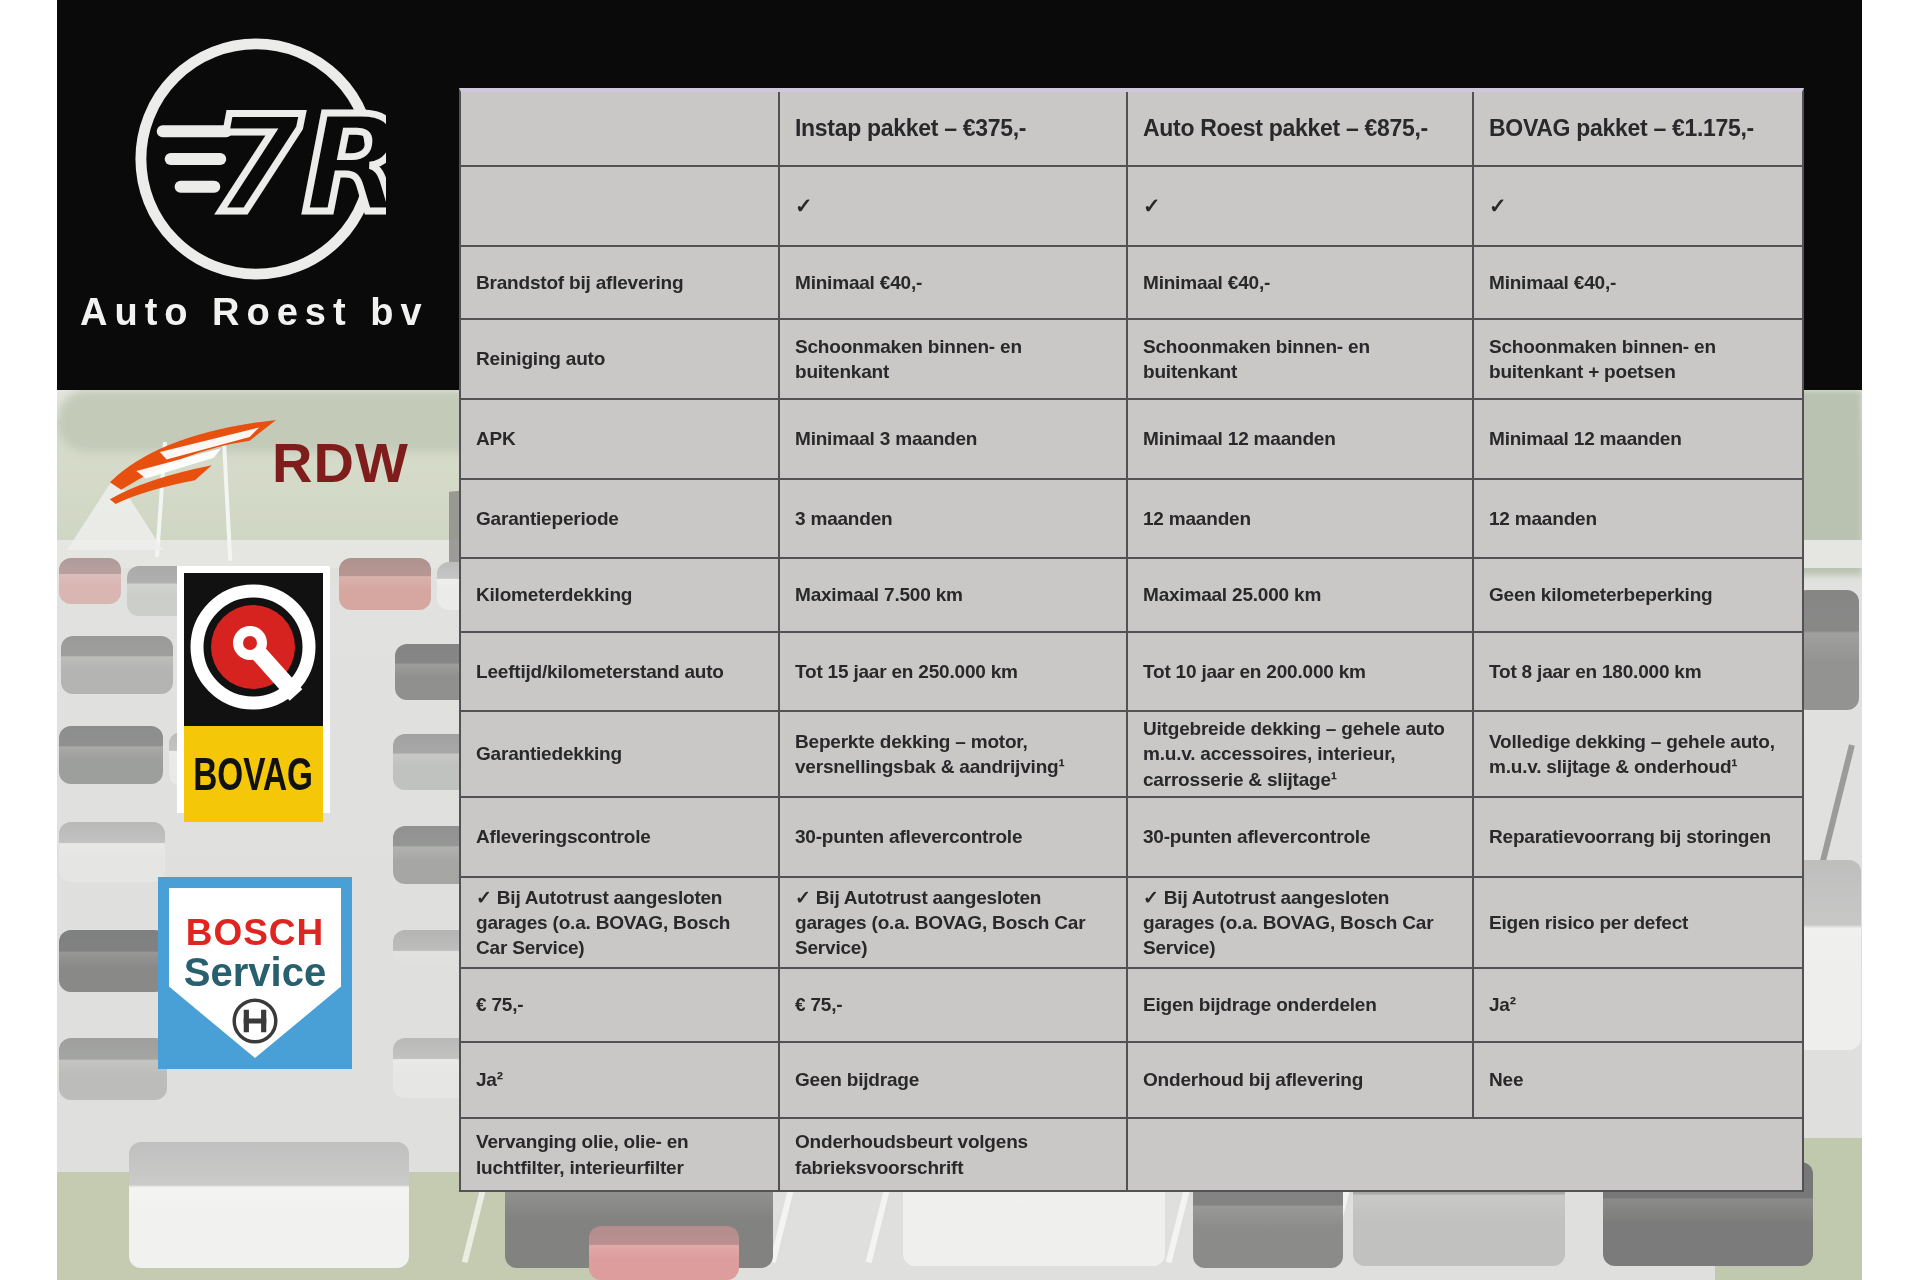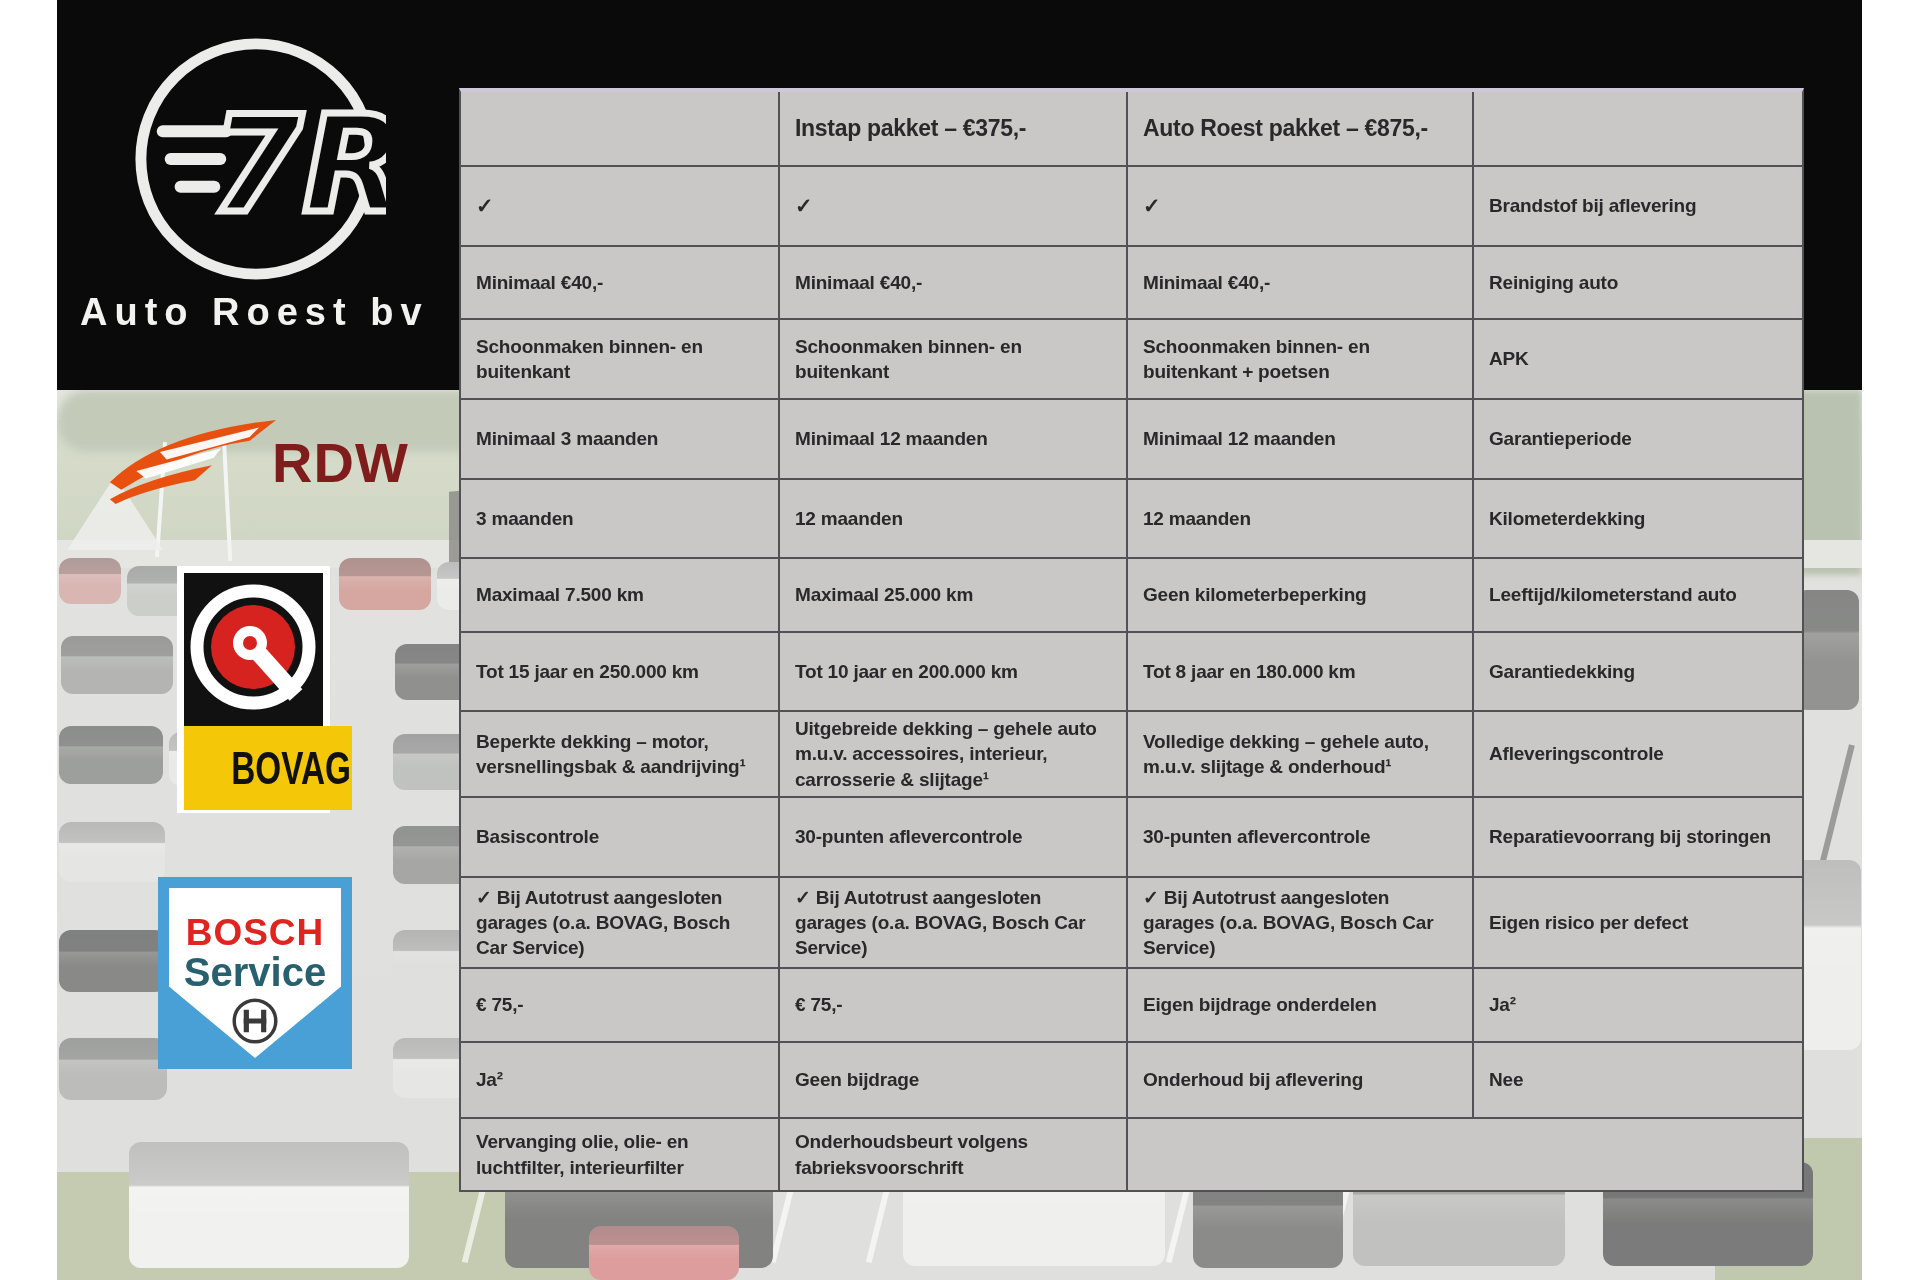--- a/index.html
+++ b/index.html
@@ -40,22 +40,22 @@
   
   .rdw{position:absolute;left:108px;top:408px;width:300px;height:100px;}
   .rdw-swoosh{position:absolute;left:0;top:8px;width:170px;height:90px;}
   .rdw-word{position:absolute;left:164px;top:22px;font-family:Liberation Sans, sans-serif;
             font-weight:bold;font-size:56px;color:#7f1d1d;letter-spacing:1px;}
 
   
   .bovag{position:absolute;left:177px;top:566px;width:153px;height:247px;background:#ffffff;
          padding:0;box-sizing:border-box;}
   .bovag-top{position:absolute;left:7px;top:7px;width:139px;height:153px;background:#111111;}
-  .bovag-bottom{position:absolute;left:7px;top:160px;width:139px;height:84px;background:#f4c808;
-                display:flex;align-items:center;justify-content:flex-end;padding-left:29px;}
+  .bovag-bottom{position:absolute;left:7px;top:160px;width:139px;height:96px;background:#f4c808;
+                display:flex;align-items:center;justify-content:center;}
   .bovag-word{color:#111;font-weight:bold;font-size:34px;letter-spacing:0px;transform:scaleY(1.35) scaleX(.98);}
 
   
   .bosch{position:absolute;left:158px;top:877px;width:194px;height:192px;background:#49a0d6;}
   .bosch-shield{position:absolute;left:11px;top:11px;width:172px;height:170px;background:#ffffff;
                 clip-path:polygon(0 0,100% 0,100% 58%,50% 100%,0 58%);
                 display:flex;flex-direction:column;align-items:center;}
   .bosch-word{margin-top:26px;color:#e0241f;font-weight:bold;font-size:37px;letter-spacing:1px;line-height:1;}
   .bosch-service{color:#28606f;font-weight:bold;font-size:40px;line-height:1.05;}
   .bosch-armature{margin-top:2px;}
@@ -175,20 +175,21 @@
         <line x1="40" y1="17" x2="40" y2="43" stroke="#3a3a3a" stroke-width="6"></line>
         <line x1="17" y1="30" x2="43" y2="30" stroke="#3a3a3a" stroke-width="6"></line>
       </svg>
     </div>
   </div>
 
   <div class="pakket-table" id="pakket-table">
       <div class="cell c-head"></div>
       <div class="cell c-head">Instap pakket – €375,-</div>
       <div class="cell c-head">Auto Roest pakket – €875,-</div>
+      <div class="cell c-head">BOVAG pakket – €1.175,-</div>
       <div class="cell c-check"></div>
       <div class="cell c-check">✓</div>
       <div class="cell c-check">✓</div>
       <div class="cell c-check">✓</div>
       <div class="cell c-label">Brandstof bij aflevering</div>
       <div class="cell c-val">Minimaal €40,-</div>
       <div class="cell c-val">Minimaal €40,-</div>
       <div class="cell c-val">Minimaal €40,-</div>
       <div class="cell c-label">Reiniging auto</div>
       <div class="cell c-val">Schoonmaken binnen- en buitenkant</div>
@@ -208,21 +209,20 @@
       <div class="cell c-val">Geen kilometerbeperking</div>
       <div class="cell c-label">Leeftijd/kilometerstand auto</div>
       <div class="cell c-val">Tot 15 jaar en 250.000 km</div>
       <div class="cell c-val">Tot 10 jaar en 200.000 km</div>
       <div class="cell c-val">Tot 8 jaar en 180.000 km</div>
       <div class="cell c-label">Garantiedekking</div>
       <div class="cell c-val">Beperkte dekking – motor, versnellingsbak &amp; aandrijving¹</div>
       <div class="cell c-val">Uitgebreide dekking – gehele auto m.u.v. accessoires, interieur, carrosserie &amp; slijtage¹</div>
       <div class="cell c-val">Volledige dekking – gehele auto, m.u.v. slijtage &amp; onderhoud¹</div>
       <div class="cell c-label">Afleveringscontrole</div>
-      <div class="cell c-val">Basiscontrole</div>
       <div class="cell c-val">30-punten aflevercontrole</div>
       <div class="cell c-val">30-punten aflevercontrole</div>
       <div class="cell c-label">Reparatievoorrang bij storingen</div>
       <div class="cell c-val">✓ Bij Autotrust aangesloten garages (o.a. BOVAG, Bosch Car Service)</div>
       <div class="cell c-val">✓ Bij Autotrust aangesloten garages (o.a. BOVAG, Bosch Car Service)</div>
       <div class="cell c-val">✓ Bij Autotrust aangesloten garages (o.a. BOVAG, Bosch Car Service)</div>
       <div class="cell c-label">Eigen risico per defect</div>
       <div class="cell c-val">€ 75,-</div>
       <div class="cell c-val">€ 75,-</div>
       <div class="cell c-label">Eigen bijdrage onderdelen</div>

